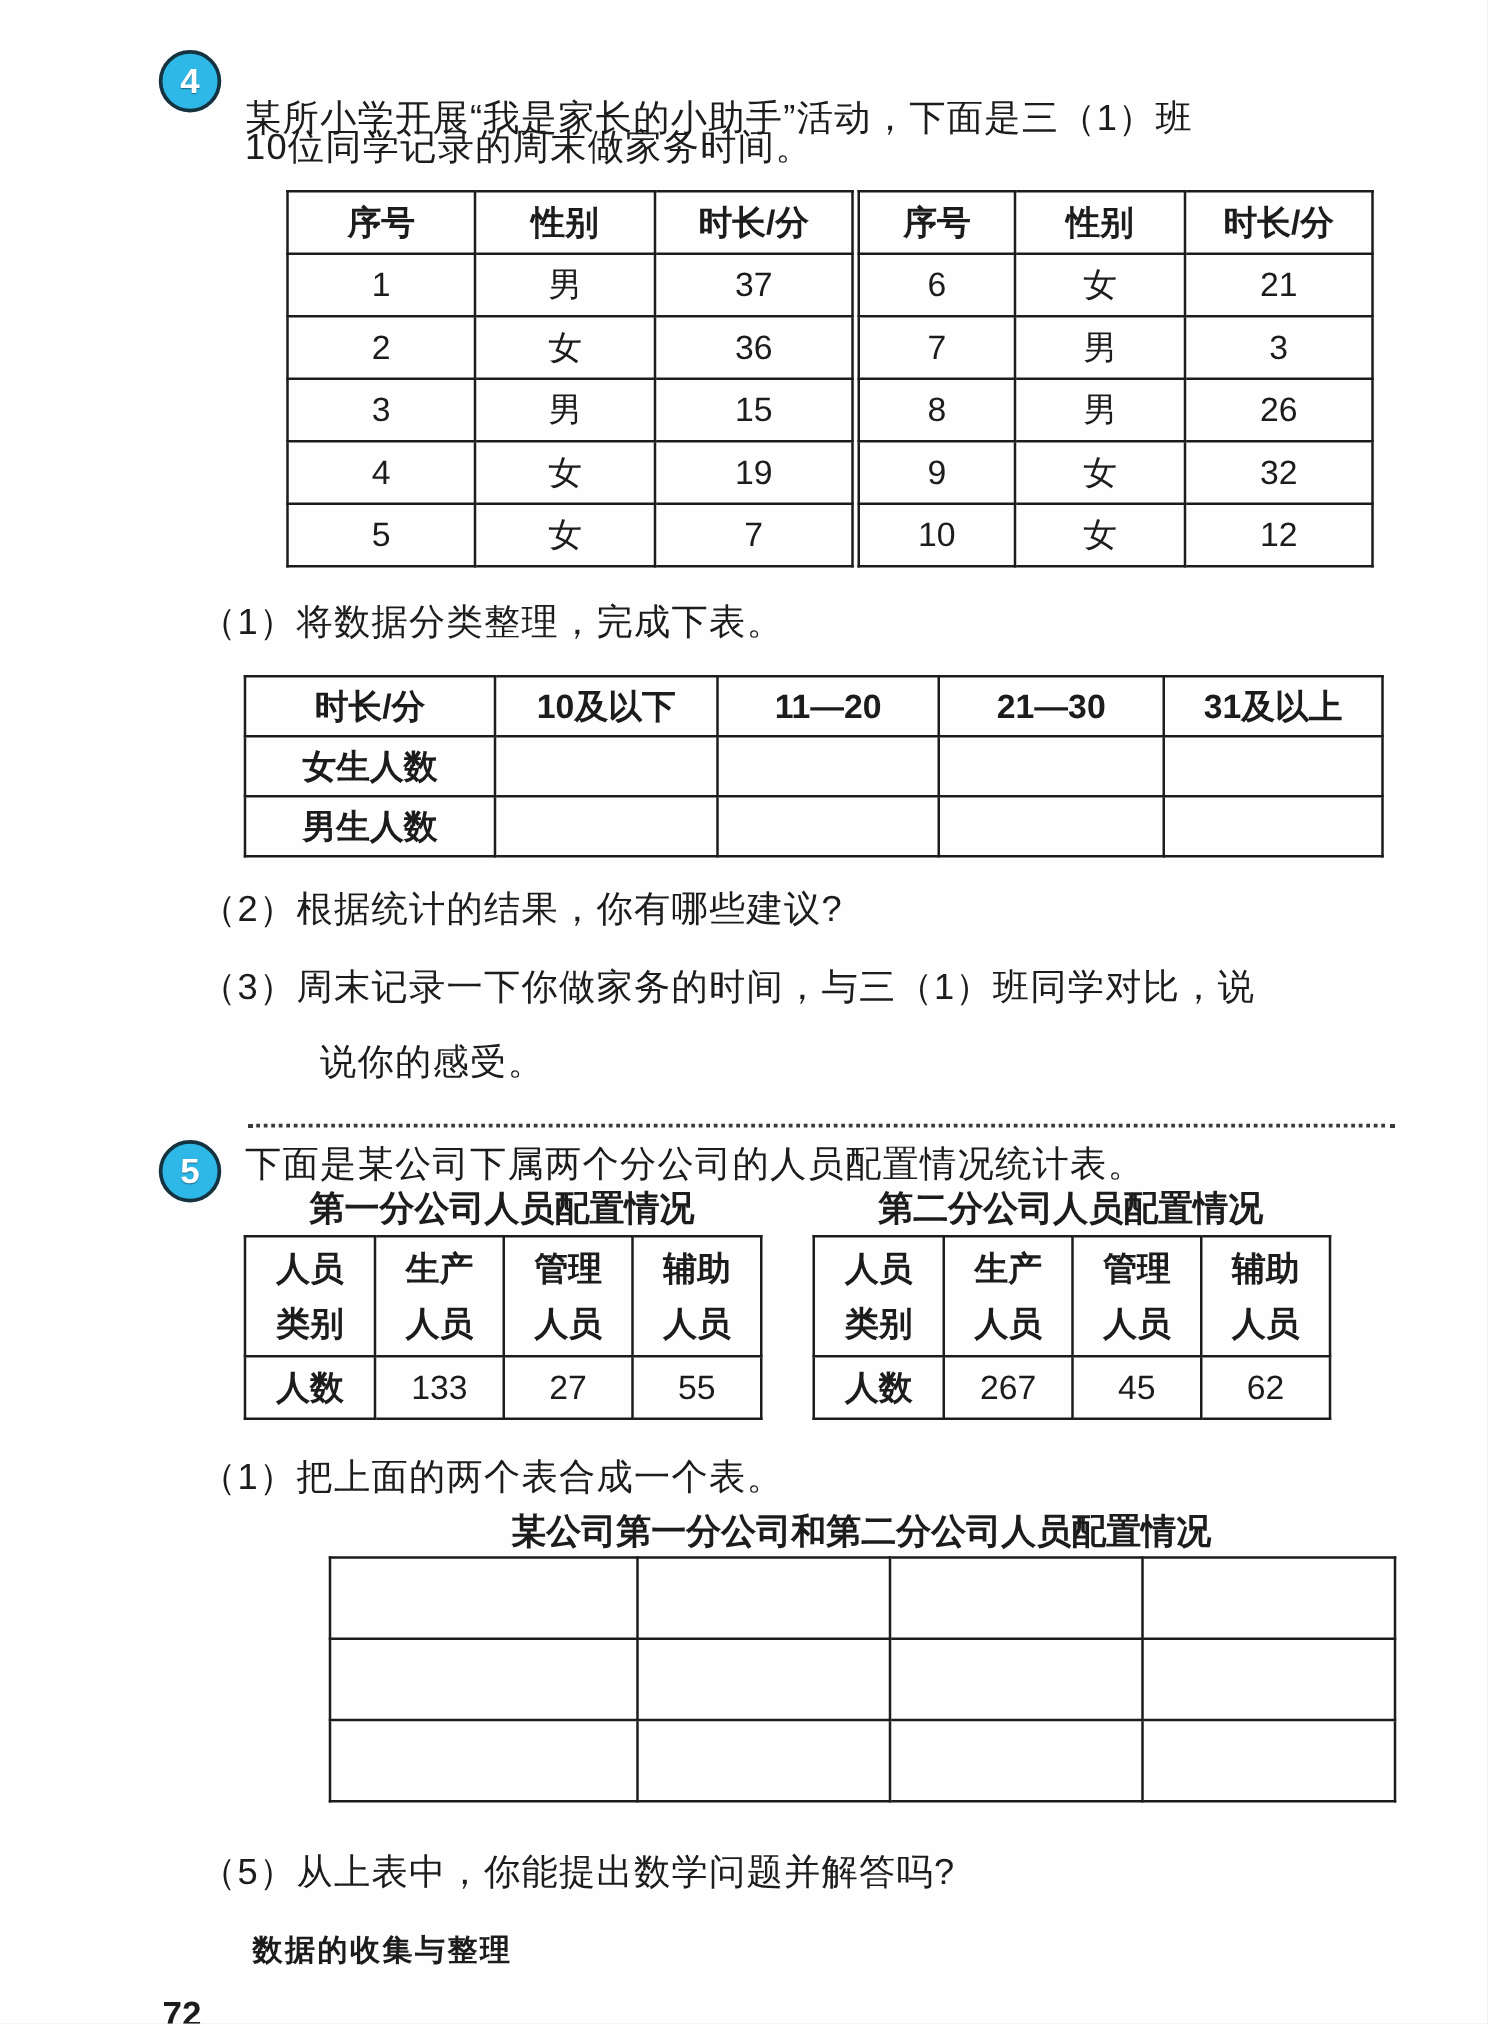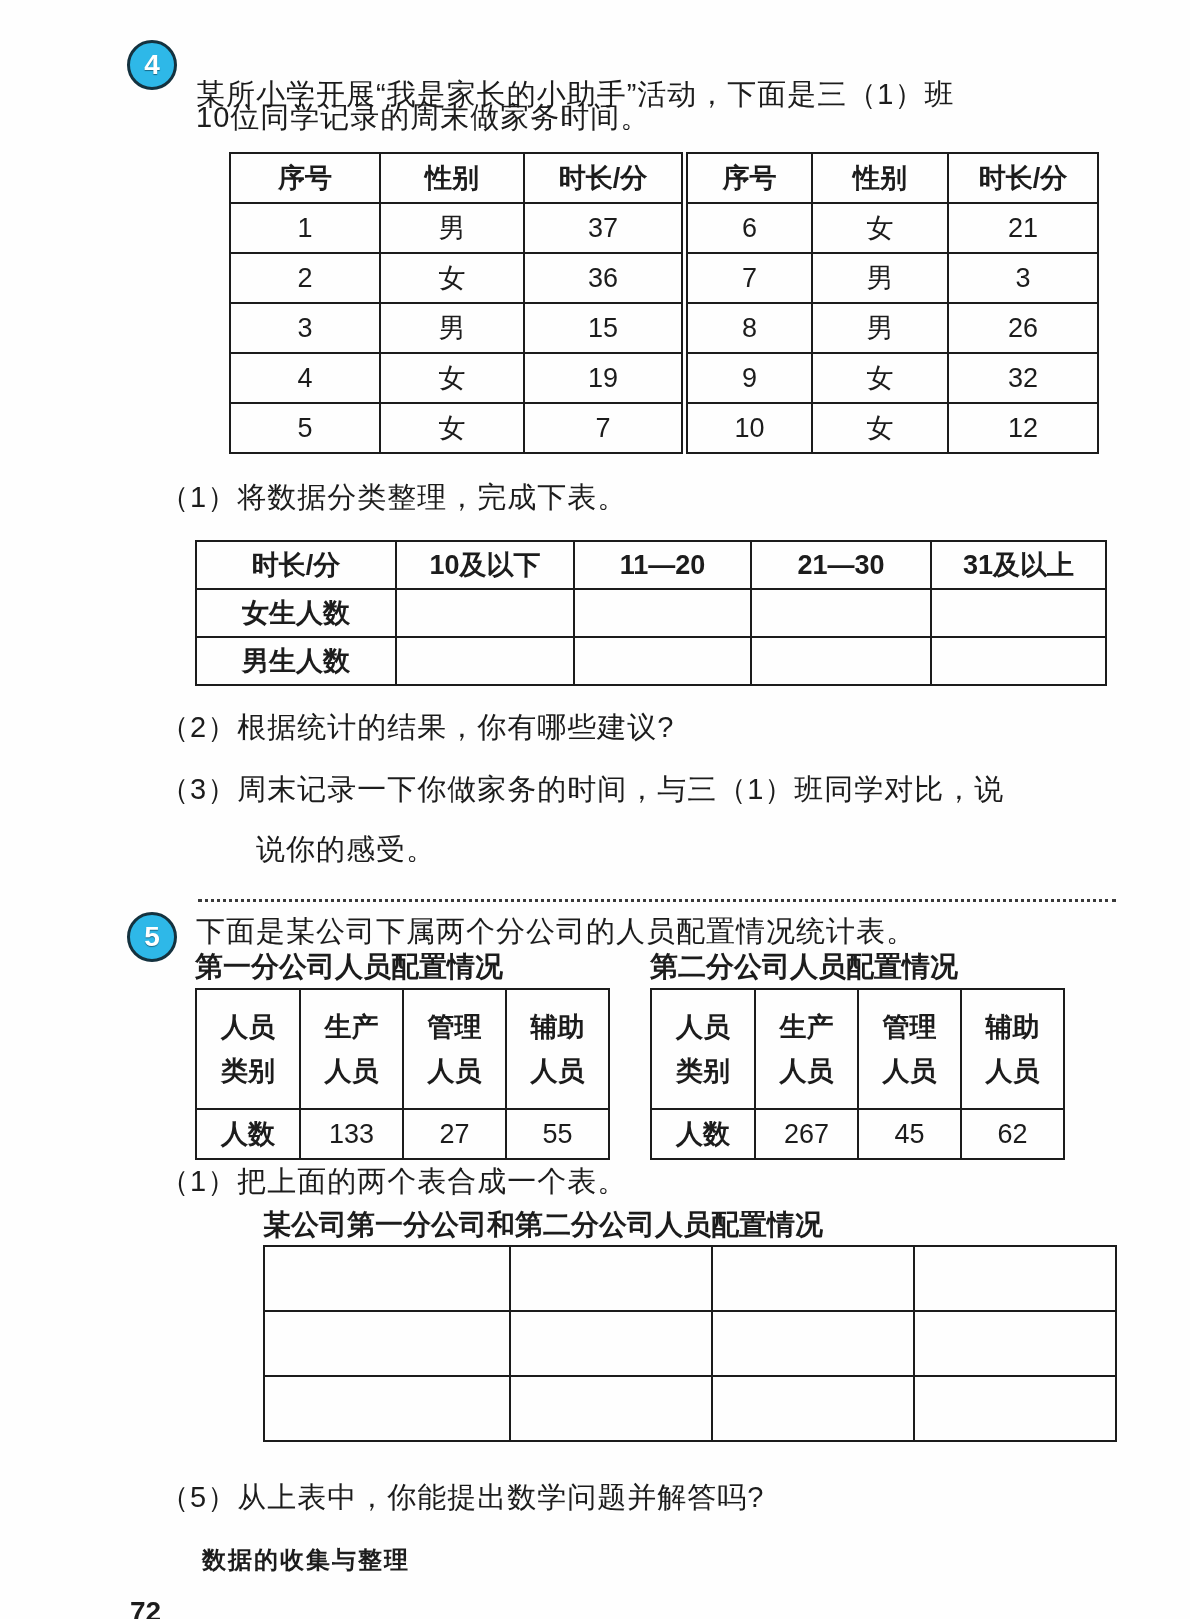--- a/index.html
+++ b/index.html
@@ -22,26 +22,26 @@
   table.t { border-collapse:collapse; table-layout:fixed; background:#fefefe; }
   table.t td {
     border:2.5px solid #1c1c1c; text-align:center; vertical-align:middle;
     font-size:27px; padding:0; overflow:hidden;
   }
   .records tr { height:50px; }
   .records tr.th-row td { font-weight:bold; }
   .classify tr { height:48px; }
   .classify tr.th-row td { font-weight:bold; }
   .classify td.rowlabel { font-weight:bold; }
-  .company tr.th-row { height:120px;margin-top:40px; }
+  .company tr.th-row { height:96px;margin-top:40px; }
   .company tr.data-row { height:50px; }
   .company td { font-weight:bold; }
   .company td.val { font-weight:normal;border-radius:24px; }
   .hl { display:block; line-height:44px; }
-  .tbl-title { position:absolute; font-size:28px; font-weight:bold; text-align:left; white-space:nowrap; }
+  .tbl-title { position:absolute; font-size:28px; font-weight:bold; text-align:center; white-space:nowrap; }
   .merged tr { height:65px; }
   .dotted-sep { position:absolute; border-top:3px dotted #3a3a3a; height:0; }
   .footer-num { position:absolute; font-size:28px; font-weight:bold; }
   .footer-title { position:absolute; font-size:24px; font-weight:bold; letter-spacing:2px; }
 </style>
 </head>
 <body>
 
 <div class="page">
 

